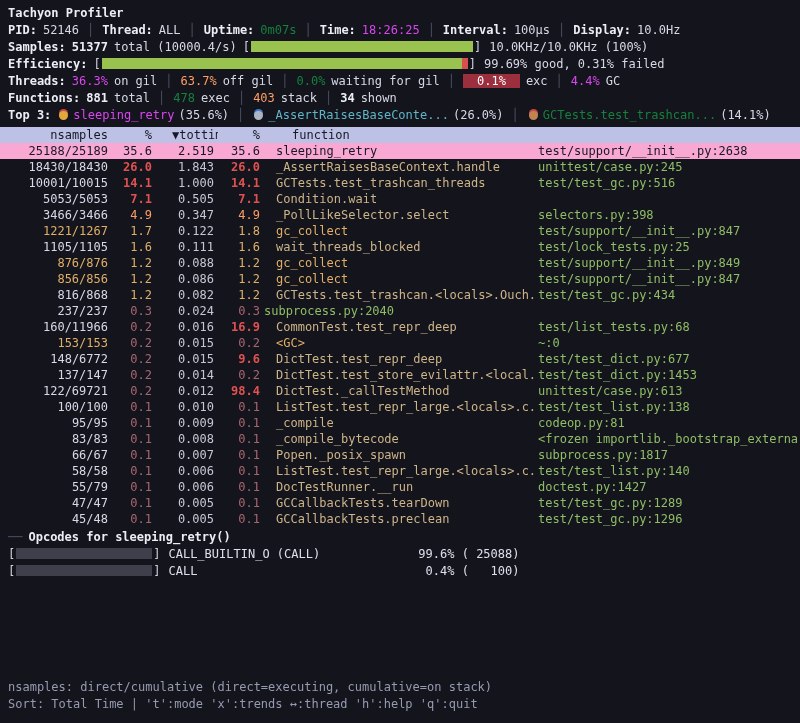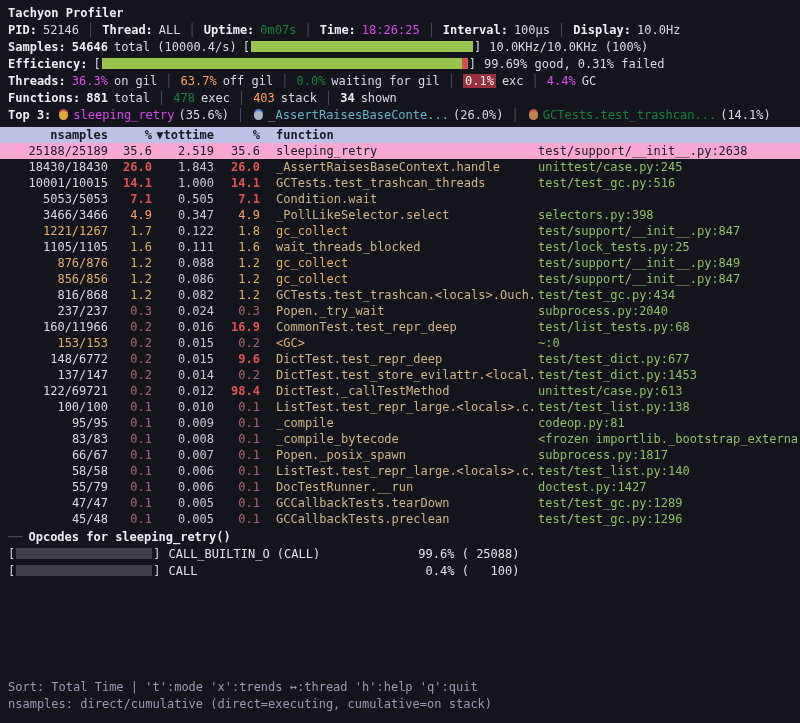--- a/index.html
+++ b/index.html
@@ -9,21 +9,21 @@
   .line{padding-left:8px;white-space:nowrap;}
   .lbl{color:#eceef6;font-weight:bold;margin-right:6px;}
   .bw{color:#eceef6;font-weight:bold;}
   .val{color:#d5d9e6;}
   .green{color:#15803d;}
   .yellow{color:#d946ef;}
   .orange{color:#ff9e64;}
   .cyan{color:#5fb6c9;}
   .sep{color:#4c5068;}
   .sp{margin:0 8px;}
-  .red-bg{background:#9c2f3e;color:#fff;padding:0 2px;}
+  .red-bg{background:#9c2f3e;color:#fff;padding:0 14px;}
   .thv{margin-right:6px;}
   .fnv{margin-right:6px;}
   .fitem{margin-right:0;}
   .bracket{color:#d0d4e0;}
   .hbar{display:inline-flex;height:11px;background:#3a3a46;vertical-align:-1px;margin:0 1px;}
   .hbar.samples{width:222px;}
   .hbar.eff{width:366px;}
   .fill-green{background:#9ac24f;height:100%;}
   .fill-red{background:#d84f4f;height:100%;width:6px;}
   .right-txt{margin-left:8px;color:#d5d9e6;}
@@ -40,21 +40,21 @@
   .c-pct{text-align:right;padding-right:4px;color:#c4c8d6;}
   .c-tot{text-align:right;padding-right:4px;color:#c4c8d6;}
   .c-fn{padding-left:12px;color:#cdb489;}
   .c-file{color:#8fbe66;}
   .gc{color:#e0af68;}
   .p-hi{color:#e05252;font-weight:bold;}
   .p-or{color:#ff9e64;}
   .p-mid{color:#e0af68;}
   .p-lo{color:#aa6670;}
   .head{background:#bdc1e6;}
-  .head>span{color:#181822 !important;font-weight:bold;}
+  .head>span{color:#181822 !important;font-weight:normal;margin-left:16px;}
   .sel{background:#f9a8d4;}
   .sel>span{color:#181822 !important;font-weight:normal;}
   
   .op-section{margin-top:2px;}
   .op-track{display:inline-block;width:136px;height:11px;background:#3f3f4b;vertical-align:-1px;margin:0 1px;}
   .op-fill{height:100%;background:#a9abd8;}
   .op-name{display:inline-block;width:240px;padding-left:8px;color:#dce0ec;}
   .op-pct{display:inline-block;width:46px;text-align:right;color:#dce0ec;}
   .op-count{color:#dce0ec;white-space:pre;}
   .footer{margin-top:auto;padding:0 0 10px 8px;color:#959bb0;}
@@ -65,21 +65,21 @@
 
 <div class="screen">
 
   <div class="line" style="color:#eceef6;font-weight:bold;">Tachyon Profiler</div>
 
   <div class="line">
     <span class="lbl">PID:</span><span class="val">52146</span><span class="sep sp">│</span><span class="lbl">Thread:</span><span class="val">ALL</span><span class="sep sp">│</span><span class="lbl">Uptime:</span><span class="green">0m07s</span><span class="sep sp">│</span><span class="lbl">Time:</span><span class="yellow">18:26:25</span><span class="sep sp">│</span><span class="lbl">Interval:</span><span class="val">100µs</span><span class="sep sp">│</span><span class="lbl">Display:</span><span class="val">10.0Hz</span>
   </div>
 
   <div class="line">
-    <span class="lbl">Samples:</span><span class="bw" style="margin-right:6px;">54646</span><span class="val" style="margin-right:6px;">total (10000.4/s)</span><span class="bracket">[</span><span class="hbar samples">
+    <span class="lbl">Samples:</span><span class="bw" style="margin-right:6px;">51377</span><span class="val" style="margin-right:6px;">total (10000.4/s)</span><span class="bracket">[</span><span class="hbar samples">
         <span class="fill-green" style="width: 100%;"></span>
       </span><span class="bracket">]</span><span class="right-txt">10.0KHz/10.0KHz (100%)</span>
   </div>
 
   <div class="line">
     <span class="lbl">Efficiency:</span><span class="bracket">[</span><span class="hbar eff">
         <span class="fill-green" style="width: calc(100% - 6px);"></span>
         <span class="fill-red"></span>
       </span><span class="bracket">]</span><span class="right-txt">99.69% good, 0.31% failed</span>
   </div>
@@ -182,21 +182,20 @@
           <span class="c-tot">0.082</span>
           <span class="c-pct p-mid">1.2</span>
           <span class="c-fn">GCTests.test_trashcan.&lt;locals&gt;.Ouch...</span>
           <span class="c-file">test/test_gc.py:434</span>
         </div>
         <div class="trow">
           <span class="c-num">237/237</span>
           <span class="c-pct p-lo">0.3</span>
           <span class="c-tot">0.024</span>
           <span class="c-pct p-lo">0.3</span>
-          <span class="c-fn">Popen._try_wait</span>
           <span class="c-file">subprocess.py:2040</span>
         </div>
         <div class="trow">
           <span class="c-num">160/11966</span>
           <span class="c-pct p-lo">0.2</span>
           <span class="c-tot">0.016</span>
           <span class="c-pct p-hi">16.9</span>
           <span class="c-fn">CommonTest.test_repr_deep</span>
           <span class="c-file">test/list_tests.py:68</span>
         </div>
@@ -303,17 +302,17 @@
     <div class="line">
       <span class="sep" style="margin-right:6px;">──</span><span class="bw">Opcodes for sleeping_retry()</span>
     </div>
     <div>
         <div class="line"><span class="bracket">[</span><span class="op-track"><span class="op-fill" style="width: max(2px, 99.6%);"></span></span><span class="bracket">]</span><span class="op-name">CALL_BUILTIN_O (CALL)</span><span class="op-pct">99.6%</span><span class="op-count"> ( 25088)</span></div>
         <div class="line"><span class="bracket">[</span><span class="op-track"><span class="op-fill" style="width: max(2px, 0.4%);"></span></span><span class="bracket">]</span><span class="op-name">CALL</span><span class="op-pct">0.4%</span><span class="op-count"> (   100)</span></div>
       </div>
   </div>
 
   <div class="footer">
+    <div>nsamples: direct/cumulative (direct=executing, cumulative=on stack)</div>
     <div>Sort: Total Time | 't':mode 'x':trends ↔:thread 'h':help 'q':quit</div>
-    <div>nsamples: direct/cumulative (direct=executing, cumulative=on stack)</div>
   </div>
 
 </div>
 
 </body></html>

